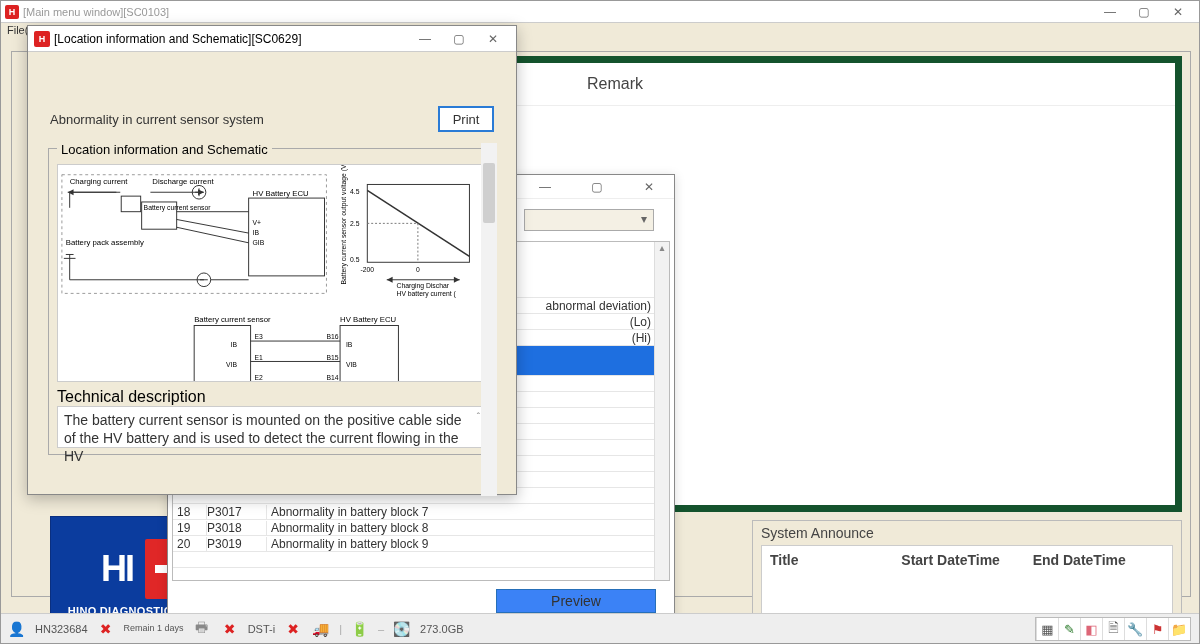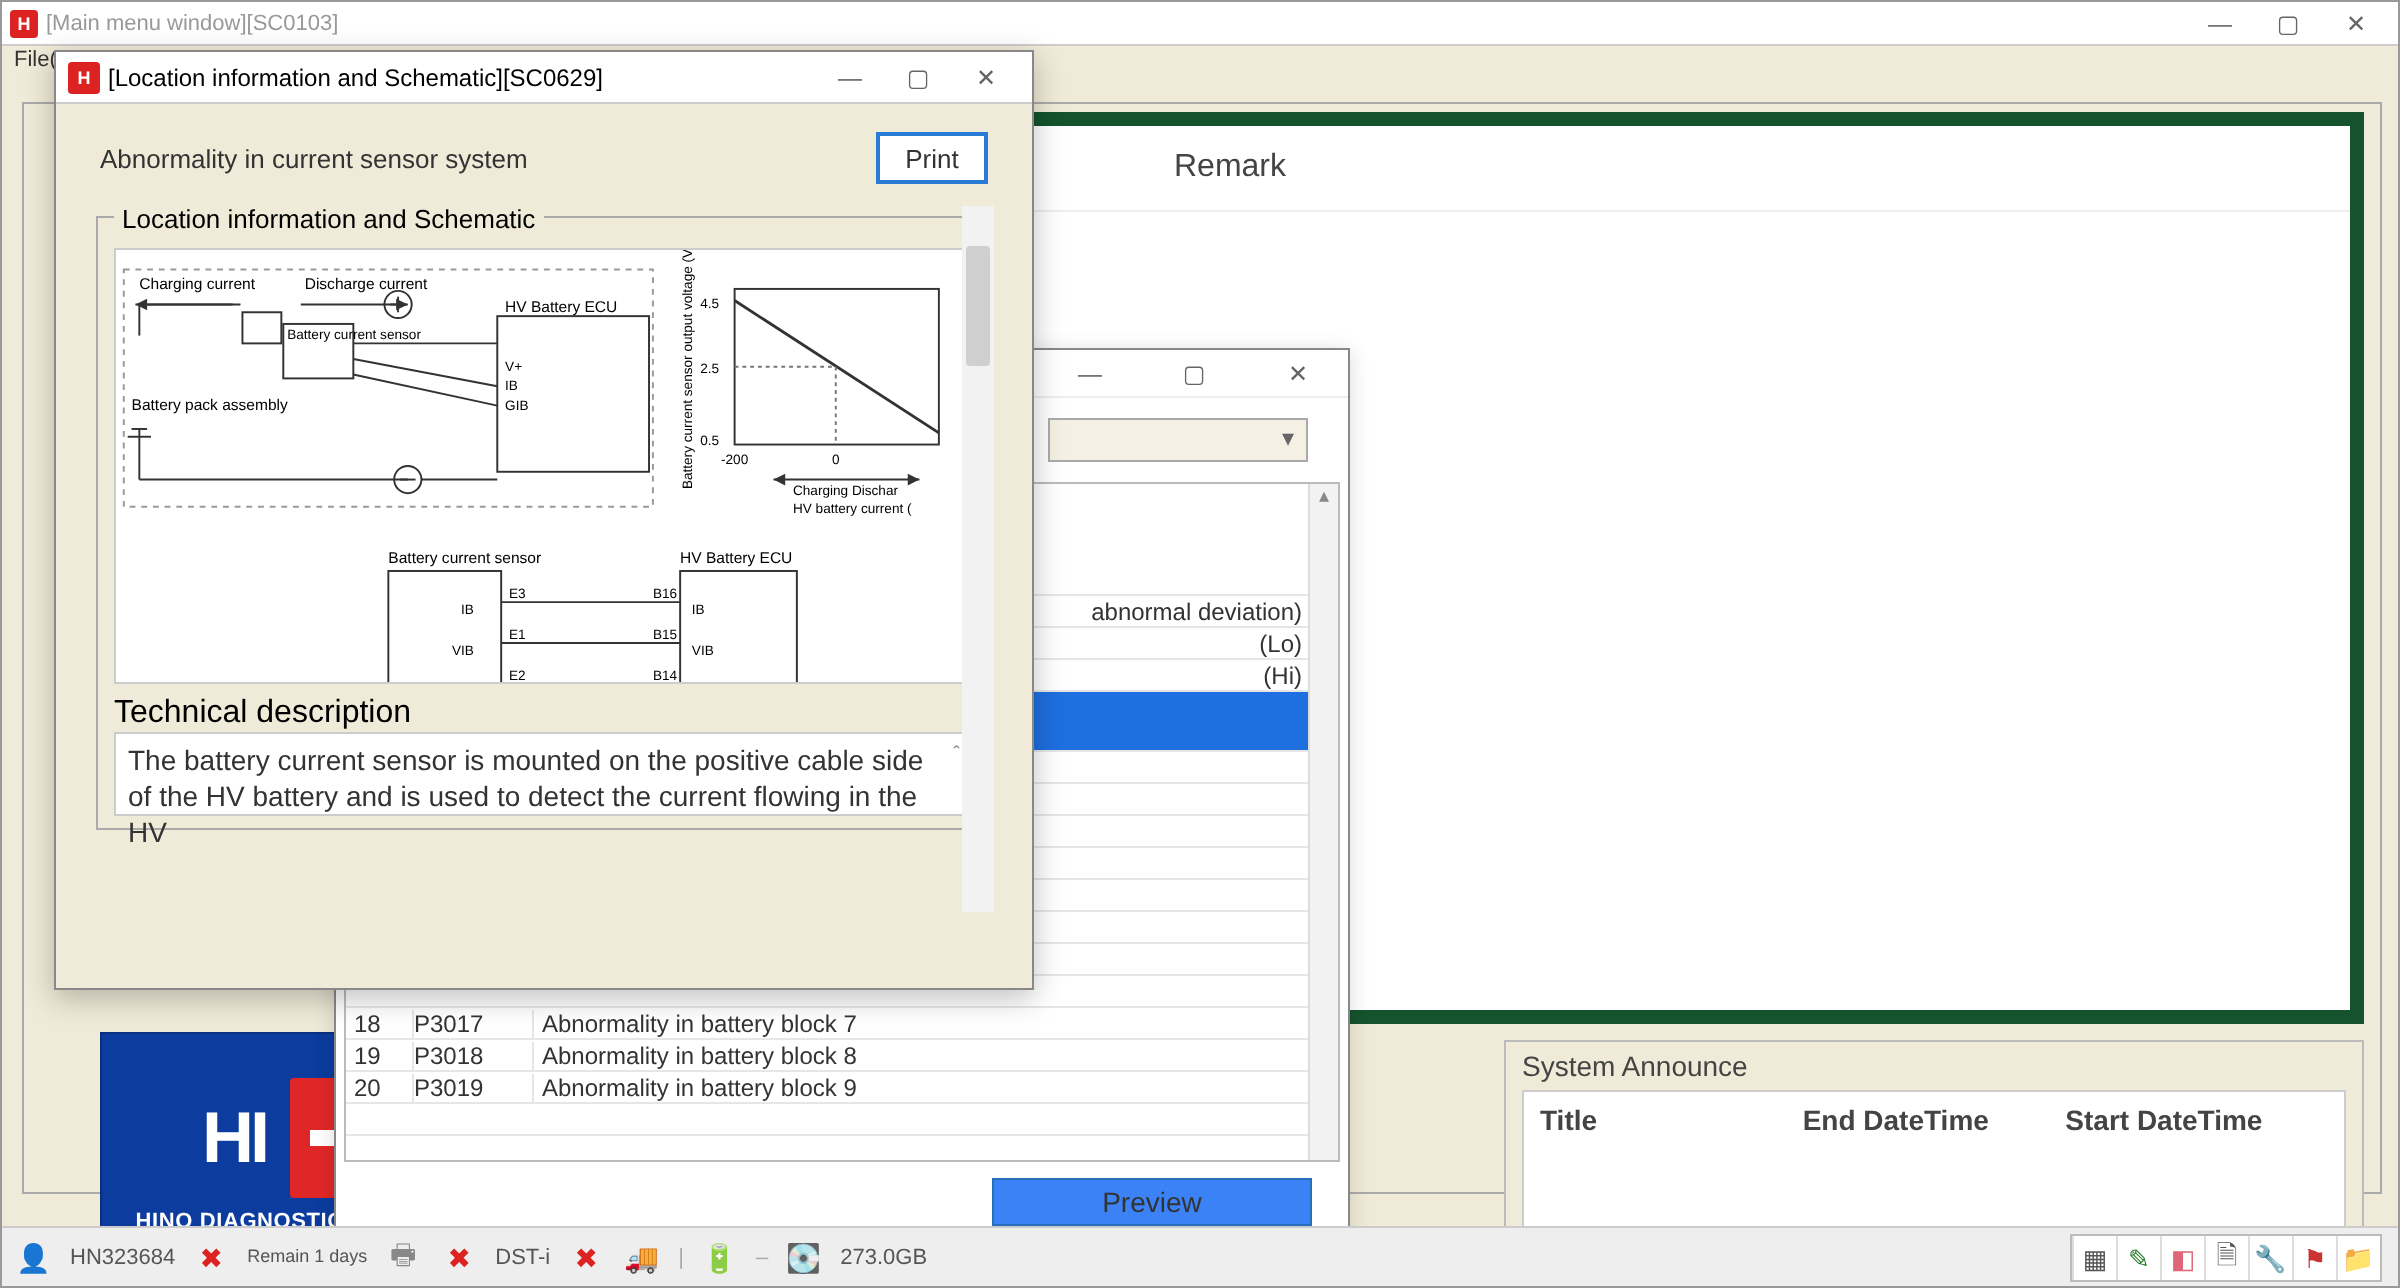--- a/index.html
+++ b/index.html
@@ -150,21 +150,21 @@
   }
   .schem-title {
     height:26px; background:#fff; display:flex; align-items:center;
     padding:0 6px; font-size:12px;
     border-bottom:1px solid #ccc;
   }
   .schem-title .app-icon { width:16px; height:16px; margin-right:4px; }
   .schem-head {
     display:flex; justify-content:space-between; align-items:center;
     padding: 14px 22px 8px 22px;
-    font-size:13px; color:#333;
+    font-size:13px; color:#333;margin-top:40px;
   }
   .print-btn {
     width:56px; height:26px; border:2px solid #2a7bd6; background:#fff;
     display:flex; align-items:center; justify-content:center;
     font-size:13px; cursor:pointer;
   }
   .schem-groupbox {
     margin: 8px 20px; border:1px solid #aaa; padding:6px 8px;
     background:#f0ead8;
     position:relative;
@@ -230,22 +230,22 @@
       <div class="vin-head">
         <div class="col1">VIN</div>
         <div>Remark</div>
       </div>
     </div>
 
     <div class="announce-pane">
       <div class="title">System Announce</div>
       <div class="announce-table">
         <div>Title</div>
+        <div>Start DateTime</div>
         <div>End DateTime</div>
-        <div>Start DateTime</div>
       </div>
     </div>
 
     <div class="logo">
       <div style="display:flex; align-items:center; gap:12px;">
         <div style="color:#fff;font-size:36px;font-weight:bold;letter-spacing:-2px;">HI</div>
         <div class="cross"></div>
       </div>
       <div class="lbl">HINO DIAGNOSTIC EXPLORER</div>
     </div>

